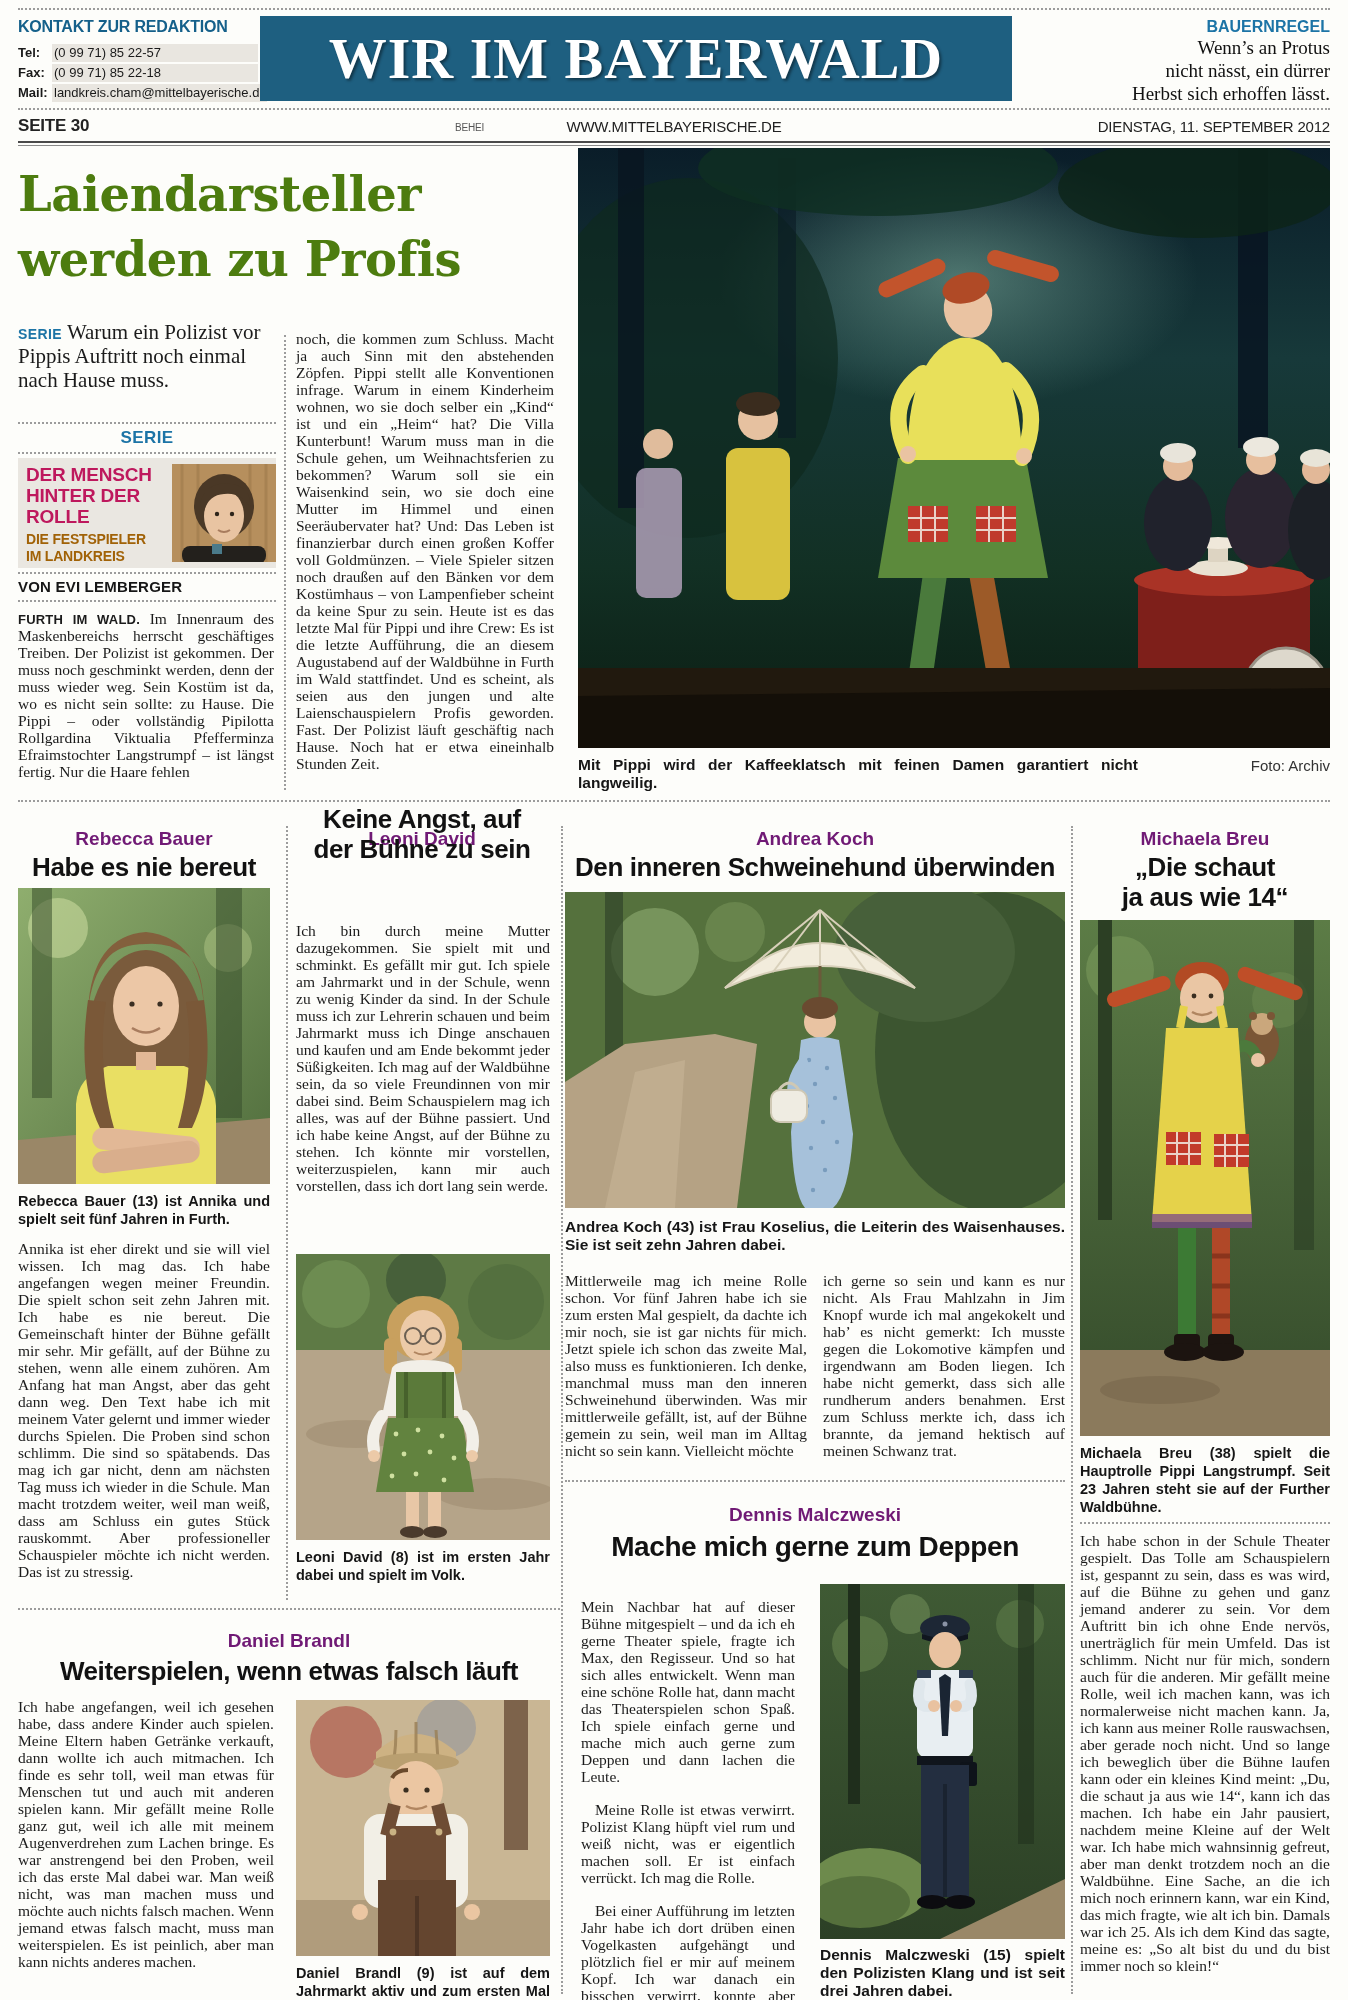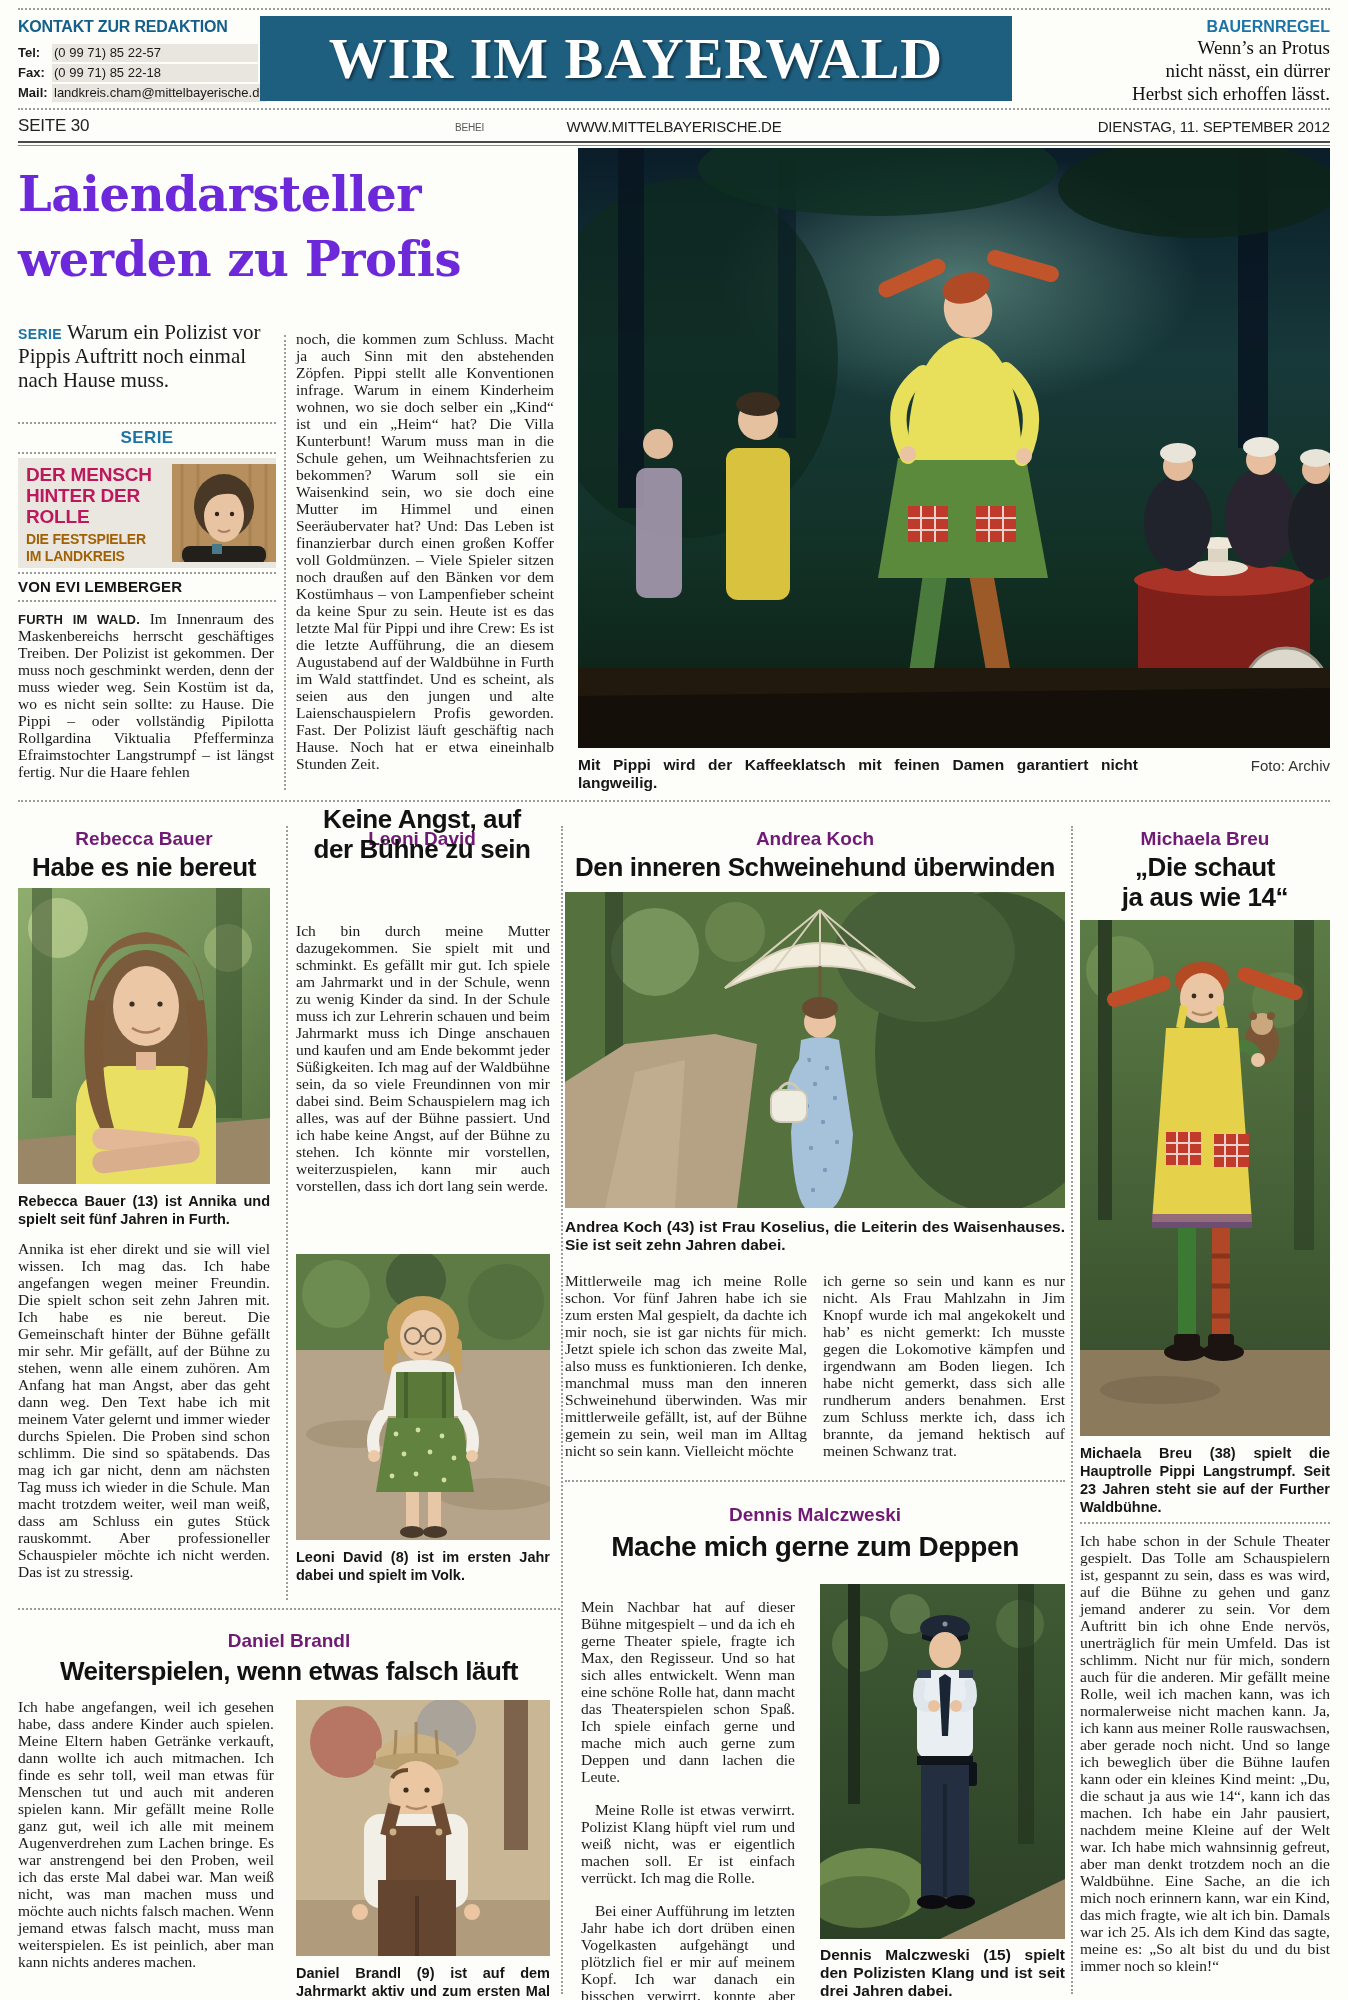--- a/index.html
+++ b/index.html
@@ -10,21 +10,21 @@
   .dv{border-left:2px dotted #9c9c9c;width:0}
   .masthead{background:#1e5f80;color:#fff;display:flex;align-items:center;justify-content:center;
             font:700 58px "Liberation Serif",serif;letter-spacing:1px;text-shadow:2px 2px 3px rgba(0,0,0,.45)}
   .contact-h{font:700 16px "Liberation Sans",sans-serif;color:#15608a;letter-spacing:-.2px}
   .c-row{display:flex;font:13px/18px "Liberation Sans",sans-serif;margin-top:2px;width:240px}
   .c-row .lbl{font-weight:700;width:34px;flex:none}
   .c-row .val{background:#e9e6e0;flex:1;padding-left:2px}
   .bauern-h{font:700 16px "Liberation Sans",sans-serif;color:#1c74a6;text-align:right}
   .bauern-l{font:19px/23px "Liberation Serif",serif;text-align:right;color:#111}
   .dl{font-family:"Liberation Sans",sans-serif;color:#222;letter-spacing:-.2px}
-  .mainhead{font:700 48px/65px "DejaVu Serif",serif;color:#6d28d9;letter-spacing:-.5px}
+  .mainhead{font:700 48px/65px "DejaVu Serif",serif;color:#4d7c0f;letter-spacing:-.5px}
   .standfirst{font:21px/24px "Liberation Serif",serif;color:#1b1b1b}
   .sftag{font:700 14px "Liberation Sans",sans-serif;color:#1c74a6;letter-spacing:.4px}
   .serielbl{font:700 17px "Liberation Sans",sans-serif;color:#1c74a6;text-align:center;letter-spacing:.4px}
   .seriebox{background:#eae7e1;display:flex;justify-content:space-between;padding:6px 0 6px 8px;box-sizing:border-box}
   .serie-t{font:700 19px/21px "Liberation Sans",sans-serif;color:#be185d;letter-spacing:-.2px}
   .serie-s{font:700 14px/17px "Liberation Sans",sans-serif;color:#a16207;margin-top:4px;letter-spacing:-.2px}
   .byline{font:700 15px "Liberation Sans",sans-serif;color:#161616;letter-spacing:.2px}
   .body-txt{font:15.5px/17px "Liberation Serif",serif;text-align:justify;color:#1b1b1b}
   .body-txt p{margin:16px}
   .body-txt p.ind{text-indent:14px}
@@ -64,21 +64,21 @@
 
   <div class="abs masthead" style="left:260px;top:16px;width:752px;height:85px">WIR IM BAYERWALD</div>
 
   <div class="abs" style="left:1030px;top:18px;width:300px">
     <div class="bauern-h">BAUERNREGEL</div>
     <div class="bauern-l">Wenn’s an Protus</div>
     <div class="bauern-l">nicht nässt, ein dürrer</div>
     <div class="bauern-l">Herbst sich erhoffen lässt.</div>
   </div>
 
-  <div class="abs dl" style="left:18px;top:116px;font-weight:400;font-size:17px">SEITE 30</div>
+  <div class="abs dl" style="left:18px;top:116px;font-weight:700;font-size:17px">SEITE 30</div>
   <div class="abs dl" style="left:455px;top:122px;font-size:10px;color:#555">BEHEI</div>
   <div class="abs dl" style="left:0;top:118px;width:1348px;text-align:center;font-size:15px">WWW.MITTELBAYERISCHE.DE</div>
   <div class="abs dl" style="right:18px;top:118px;font-size:15px">DIENSTAG, 11. SEPTEMBER 2012</div>
   <div class="abs dblrule" style="left:18px;top:141px;width:1312px"></div>
 
   <div class="abs mainhead" style="left:18px;top:162px;width:540px">
     <div>Laiendarsteller</div>
     <div>werden zu Profis</div>
   </div>
 

